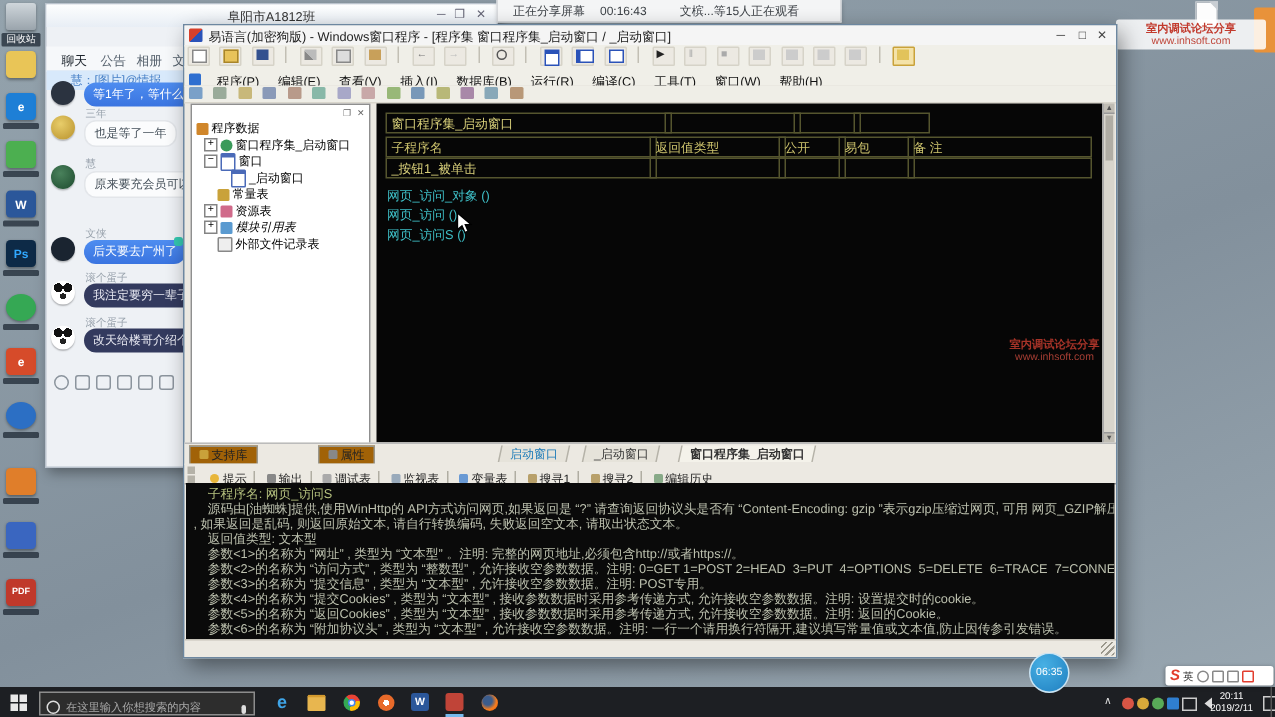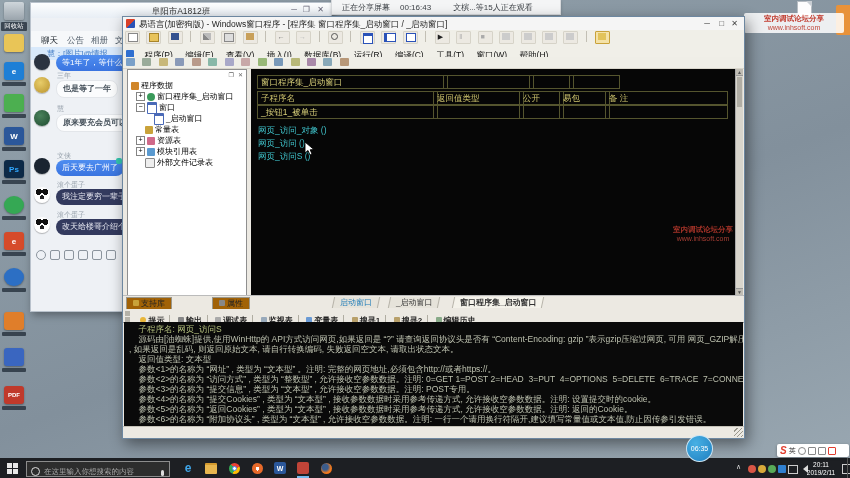--- a/index.html
+++ b/index.html
@@ -25,21 +25,21 @@
   .chat-notice{position:absolute;left:0;top:44px;right:0;height:13px;background:#d8e9fb;
     font-size:8px;color:#4a82c8;line-height:13px;padding-left:16px;}
   .ndot{position:absolute;left:6px;top:48px;width:6px;height:6px;border-radius:50%;background:#35b35a;}
   .cava{position:absolute;left:34px;width:16px;height:16px;border-radius:50%;box-shadow:0 1px 1px rgba(0,0,0,.25);}
   .cava.panda{background:radial-gradient(circle at 30% 30%,#111 0 3px,transparent 3px),
               radial-gradient(circle at 70% 30%,#111 0 3px,transparent 3px),
               radial-gradient(circle at 50% 65%,#222 0 2px,#fff 2px);}
   .cname{position:absolute;left:57px;font-size:7px;color:#98a2ac;}
   .bubble{position:absolute;left:56px;font-size:8px;line-height:10px;padding:3px 6px;border-radius:8px;white-space:nowrap;}
   .bubble.blue{background:linear-gradient(180deg,#4e8df0,#3a74e0);color:#fff;}
-  .bubble.gray{background:#fbfcfd;color:#45505a;border:1px solid #e3e6ea;font-weight:bold;}
+  .bubble.gray{background:#fbfcfd;color:#45505a;border:1px solid #e3e6ea;}
   .bubble.dark{background:#333a5e;color:#e8e9f2;}
   .ctool{position:absolute;top:250px;width:8px;height:8px;border:1px solid #8b949d;border-radius:2px;}
   .ctool.round{border-radius:50%;}
 
   
   #sharebar{position:absolute;left:331px;top:0;width:228px;height:14px;background:#f4f5f6;
     border:1px solid #d8dadd;border-top:none;display:flex;align-items:center;font-size:8px;color:#3a3f44;
     box-shadow:0 1px 3px rgba(0,0,0,.2);}
   #sharebar span{margin-left:10px;}
 
@@ -87,21 +87,21 @@
 
   
   .tabstrip{position:absolute;left:0;top:278px;right:0;height:14px;background:#ece9e2;border-top:1px solid #bbb;}
   .ptab{position:absolute;top:1px;height:11px;background:#a16207;border:1px solid #9a978c;font-size:8px;
     color:#222;line-height:11px;text-align:center;}
   .ptab.active{background:#f8f6f0;font-weight:bold;margin-top:22px;}
   .etab{position:absolute;top:1px;height:11px;font-size:8px;color:#333;line-height:11px;padding:0 6px;
     border-left:1px solid #b5b2a8;border-right:1px solid #b5b2a8;transform:skewX(-12deg);background:#e6e3da;}
   .etab span{display:inline-block;transform:skewX(12deg);}
   .infotabs{position:absolute;left:0;top:292px;right:0;height:13px;background:#ece9e2;border-bottom:1px solid #999;}
-  .itab{display:inline-block;font-size:8px;color:#222;margin:1px 0 0 3px;padding-right:5px;border-right:1px solid #b0ada2;font-weight:bold;}
+  .itab{display:inline-block;font-size:8px;color:#222;margin:1px 0 0 3px;padding-right:5px;border-right:1px solid #b0ada2;}
   .iico{display:inline-block;width:6px;height:6px;border-radius:1px;margin-right:2px;}
   #hintarea{position:absolute;left:1px;top:305px;right:1px;height:104px;background:#0a0a0a;overflow:hidden;}
   .hint{position:absolute;left:5px;white-space:pre;font-size:8.5px;line-height:9.7px;color:#bcc0ae;}
   .hint.first{color:#b6c27f;}
   .ide-frame{position:absolute;left:0;top:409px;right:0;bottom:0;background:#ece9e2;border-top:1px solid #c5c2b8;}
   .grip{position:absolute;right:1px;bottom:1px;width:9px;height:9px;
     background:repeating-linear-gradient(135deg,transparent 0 2px,#9a978c 2px 3px);}
 
   
   #cursor{position:absolute;left:304px;top:141px;z-index:40;}
@@ -313,21 +313,21 @@
         </div>
         <div class="tree-row" style="padding-left:17px;">
           <span class="ticon" style="background:#c9a23a;"></span>
           <span>常量表</span>
         </div>
         <div class="tree-row" style="padding-left:8px;">
           <span class="exp">+</span>
           <span class="ticon" style="background:#d06a8a;"></span>
           <span>资源表</span>
         </div>
-        <div class="tree-row" style="padding-left:8px;">
+        <div class="tree-row" style="padding-left:8px;font-style:italic;">
           <span class="exp">+</span>
           <span class="ticon" style="background:#5a9ad0;"></span>
           <span>模块引用表</span>
         </div>
         <div class="tree-row" style="padding-left:17px;">
           <span class="ticon" style="background:#eee;border:1px solid #888;"></span>
           <span>外部文件记录表</span>
         </div>
       </div>
     </div>

